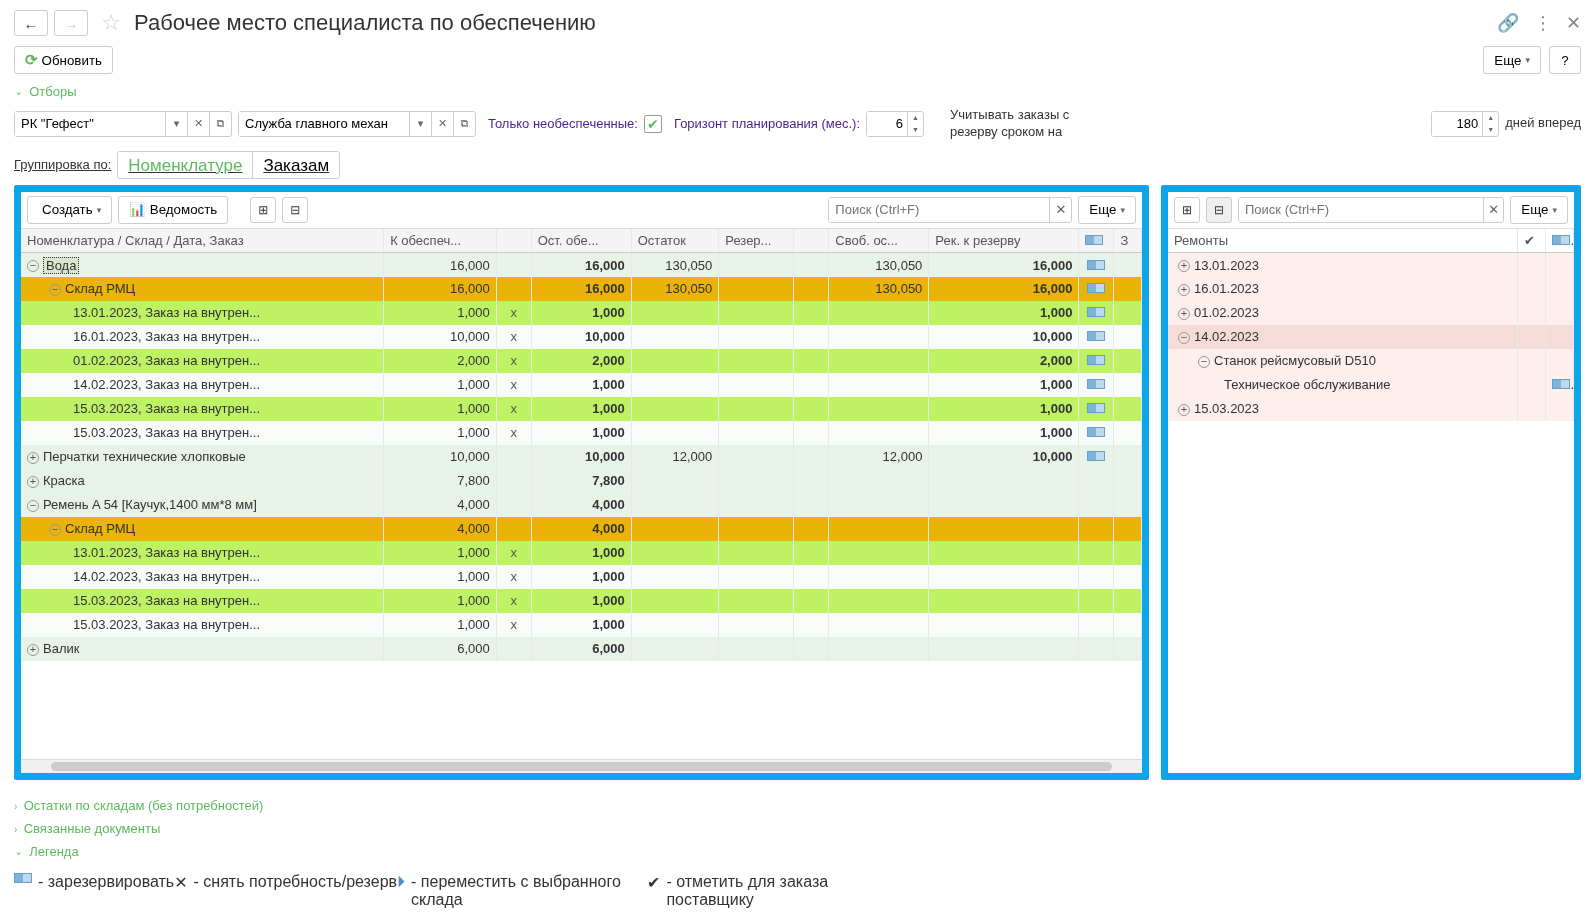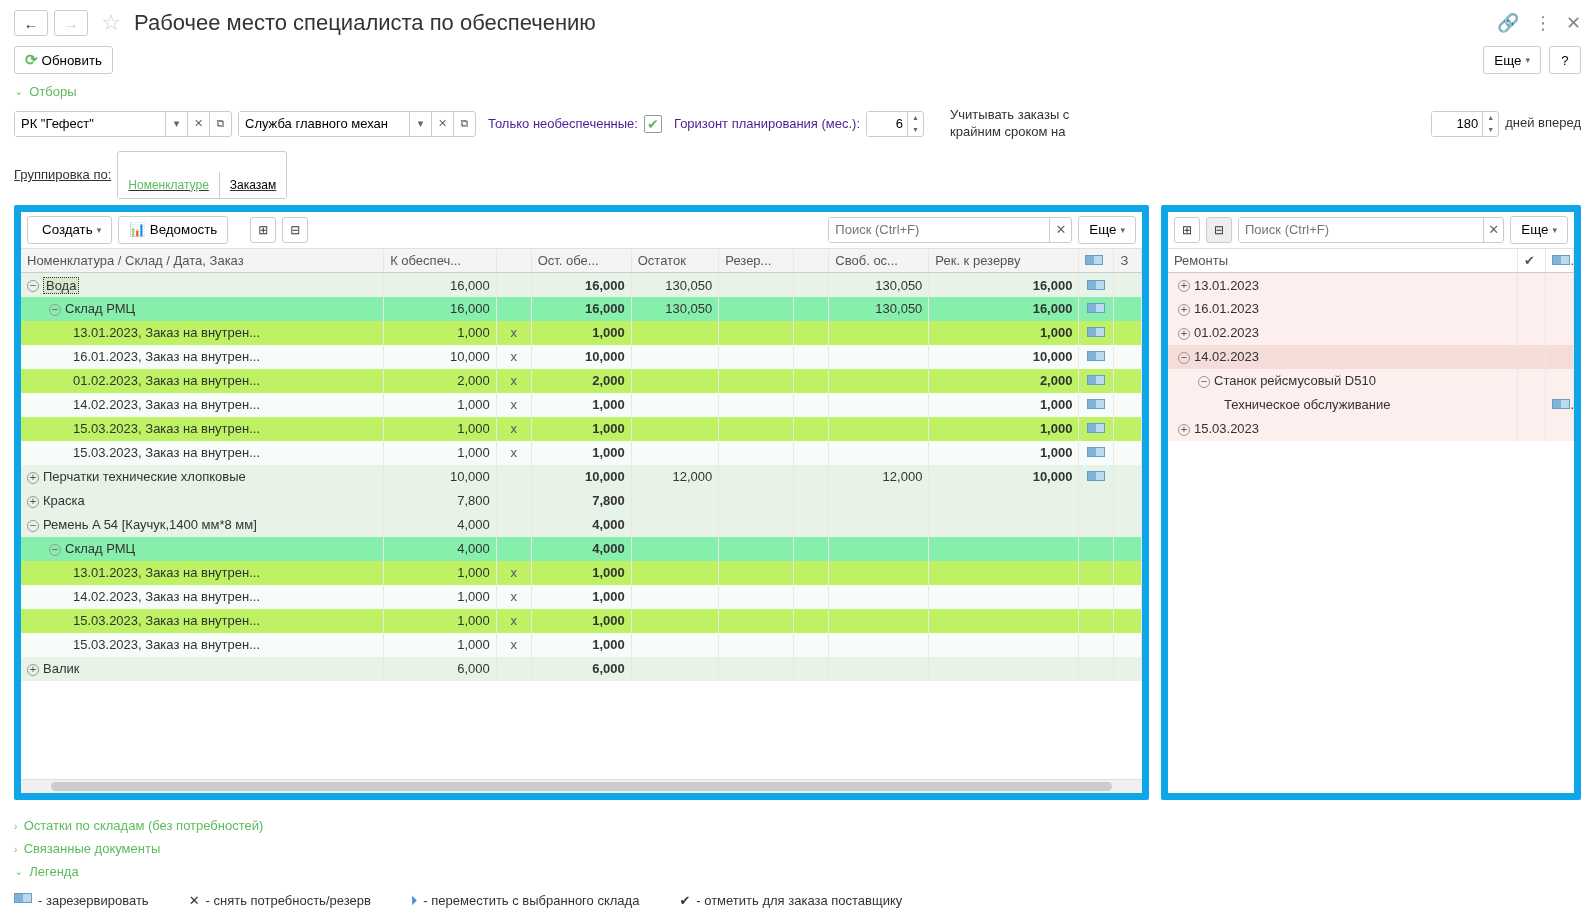--- a/index.html
+++ b/index.html
@@ -32,21 +32,21 @@
   .label { color: #4c1d95; margin-left: 6px; }
   .checkbox { width: 18px; height: 18px; border: 1px solid #999; border-radius: 2px; display: inline-flex; align-items: center; justify-content: center; color: #5eba5e; font-size: 14px; cursor: pointer; }
   .spinner { border: 1px solid #ccc; border-radius: 3px; display: inline-flex; height: 26px; align-items: stretch; }
   .spinner input { border: none; width: 40px; text-align: right; padding: 0 4px; outline: none; font-size: 13px; }
   .spinner .arrows { border-left: 1px solid #ccc; width: 16px; display: flex; flex-direction: column; }
   .spinner .arrows span { flex: 1; font-size: 7px; text-align: center; cursor: pointer; color: #666; line-height: 1; display: flex; align-items: center; justify-content: center; }
 
   
   .group-row { display: flex; align-items: center; padding: 6px 14px; gap: 6px; text-decoration: underline; }
   .seg-group { border: 1px solid #ccc; border-radius: 3px; display: flex; overflow: hidden; }
-  .seg-group button { border: none; background: #fff; padding: 4px 10px; cursor: pointer; height: 26px; font-size: 12px; margin-top: 20px; }
+  .seg-group button { border: none; background: #fff; padding: 4px 10px; cursor: pointer; height: 26px; font-size: 17px; }
   .seg-group button.active { background: #fff; color: #5eba5e; }
   .seg-group button + button { border-left: 1px solid #ccc; }
 
   
   .content { display: flex; flex: 1; padding: 0 14px 8px; gap: 12px; overflow: hidden; }
   .panel { border: 7px solid #0ea5e9; border-radius: 2px; display: flex; flex-direction: column; overflow: hidden; }
   .left-panel { flex: 1; }
   .right-panel { width: 420px; }
 
   .panel-toolbar { display: flex; align-items: center; padding: 4px 6px; gap: 6px; border-bottom: 1px solid #e0e0e0; }
@@ -58,41 +58,41 @@
 
   
   .table-wrap { flex: 1; overflow: auto; background: #fff; position: relative; }
   table { border-collapse: collapse; width: 100%; table-layout: fixed; }
   th, td { border-right: 1px solid #e8e8e8; padding: 3px 6px; font-size: 13px; text-align: left; height: 24px; white-space: nowrap; overflow: hidden; text-overflow: ellipsis; }
   th { background: #f4f4f4; font-weight: normal; color: #555; border-bottom: 1px solid #ccc; position: sticky; top: 0; }
   td.num { text-align: right; }
   td.bold { font-weight: bold; }
   .tree-icon { display: inline-block; width: 12px; height: 12px; border: 1px solid #999; border-radius: 7px; text-align: center; line-height: 9px; font-size: 11px; margin-right: 4px; color: #555; cursor: pointer; vertical-align: middle; }
   .row-l0 { background: #e8f3e8; }
-  .row-l1 { background: #86efac; }
+  .row-l1 { background: #eab308; }
   .row-l2 { background: #bef264; }
   .row-alt { background: #f8fcf8; }
   .pad1 { padding-left: 28px !important; }
   .pad2 { padding-left: 52px !important; }
   .xcell { text-align: center; color: #555; }
   .rsv { width: 18px; height: 10px; display: inline-block; background: linear-gradient(90deg, #7eb4d9 50%, #bdd9ee 50%); border: 1px solid #6a9dc4; }
   .selected-cell { border: 1px dotted #333; background: #d9e8cc; padding: 0 2px; }
 
   
   .right-panel table th, .right-panel table td { background: inherit; }
   .right-row { background: #fcefed; }
   .right-row.sel { background: #f5dcd9; }
   .right-row td:first-child { padding-left: 10px; }
   .r-pad1 { padding-left: 30px !important; }
   .r-pad2 { padding-left: 56px !important; }
 
   
   .collapsibles { padding: 6px 14px; }
   .collapse-head { color: #5eba5e; padding: 4px 0; cursor: pointer; display: flex; align-items: center; gap: 6px; }
-  .legend-row { display: flex; gap: 40px; padding: 4px 14px 10px; font-size: 13px; color: #333; flex-wrap: wrap; }
+  .legend-row { display: flex; padding: 4px 14px 10px; font-size: 16px; color: #333; flex-wrap: wrap; }
   .legend-item { display: flex; align-items: flex-start; gap: 6px; max-width: 250px; }
 
   
   .hscroll { height: 14px; background: #f0f0f0; border-top: 1px solid #ddd; position: relative; }
   .hscroll::before { content:""; position:absolute; left:30px; right:30px; top:2px; bottom:2px; background:#ccc; border-radius:6px; }
 </style>
 </head>
 <body>
 
 <div class="window">
@@ -141,21 +141,21 @@
     <span class="label">Горизонт планирования (мес.):</span>
     <div class="spinner">
       <input value="6" style="">
       <div class="arrows">
           <span>▲</span>
           <span>▼</span>
         </div>
     </div>
     <div style="margin-left:20px;line-height:1.3">
       <div>Учитывать заказы с</div>
-      <div>крайним сроком  на</div>
+      <div>резерву сроком  на</div>
     </div>
     <div class="spacer"></div>
     <div class="spinner">
       <input style="width: 50px;" value="180">
       <div class="arrows">
           <span>▲</span>
           <span>▼</span>
         </div>
     </div>
     <div style="line-height:1.3">

